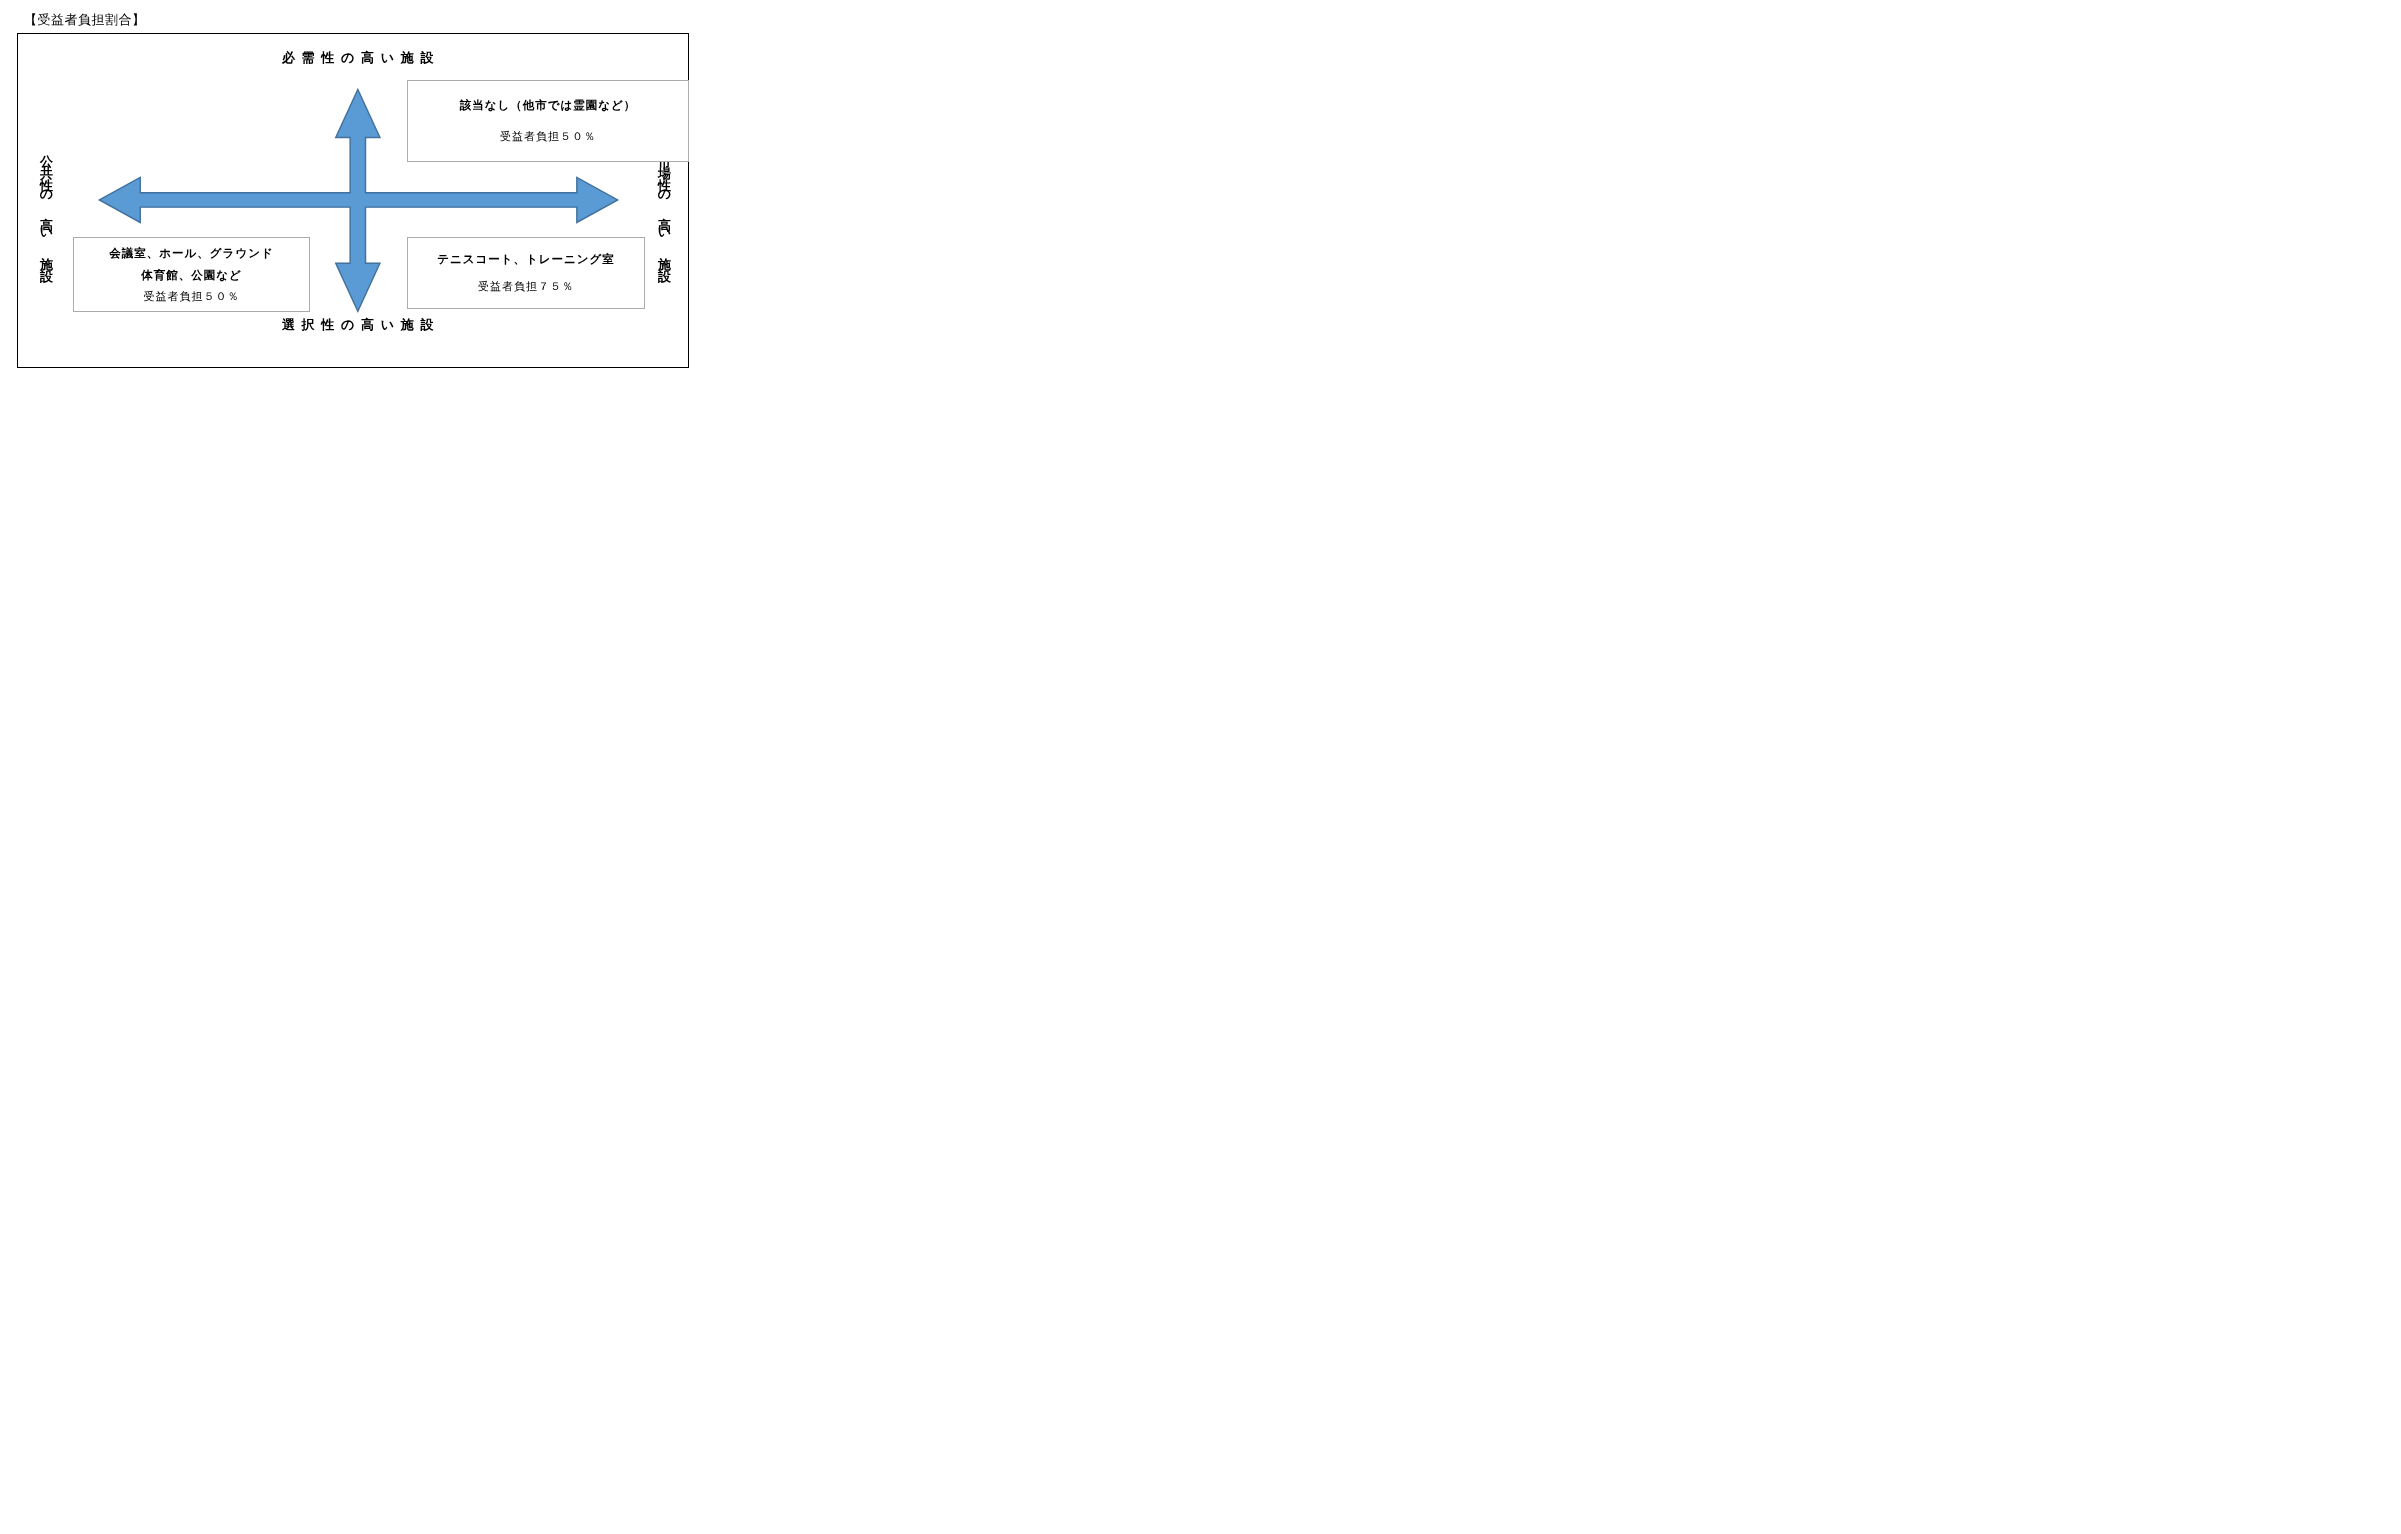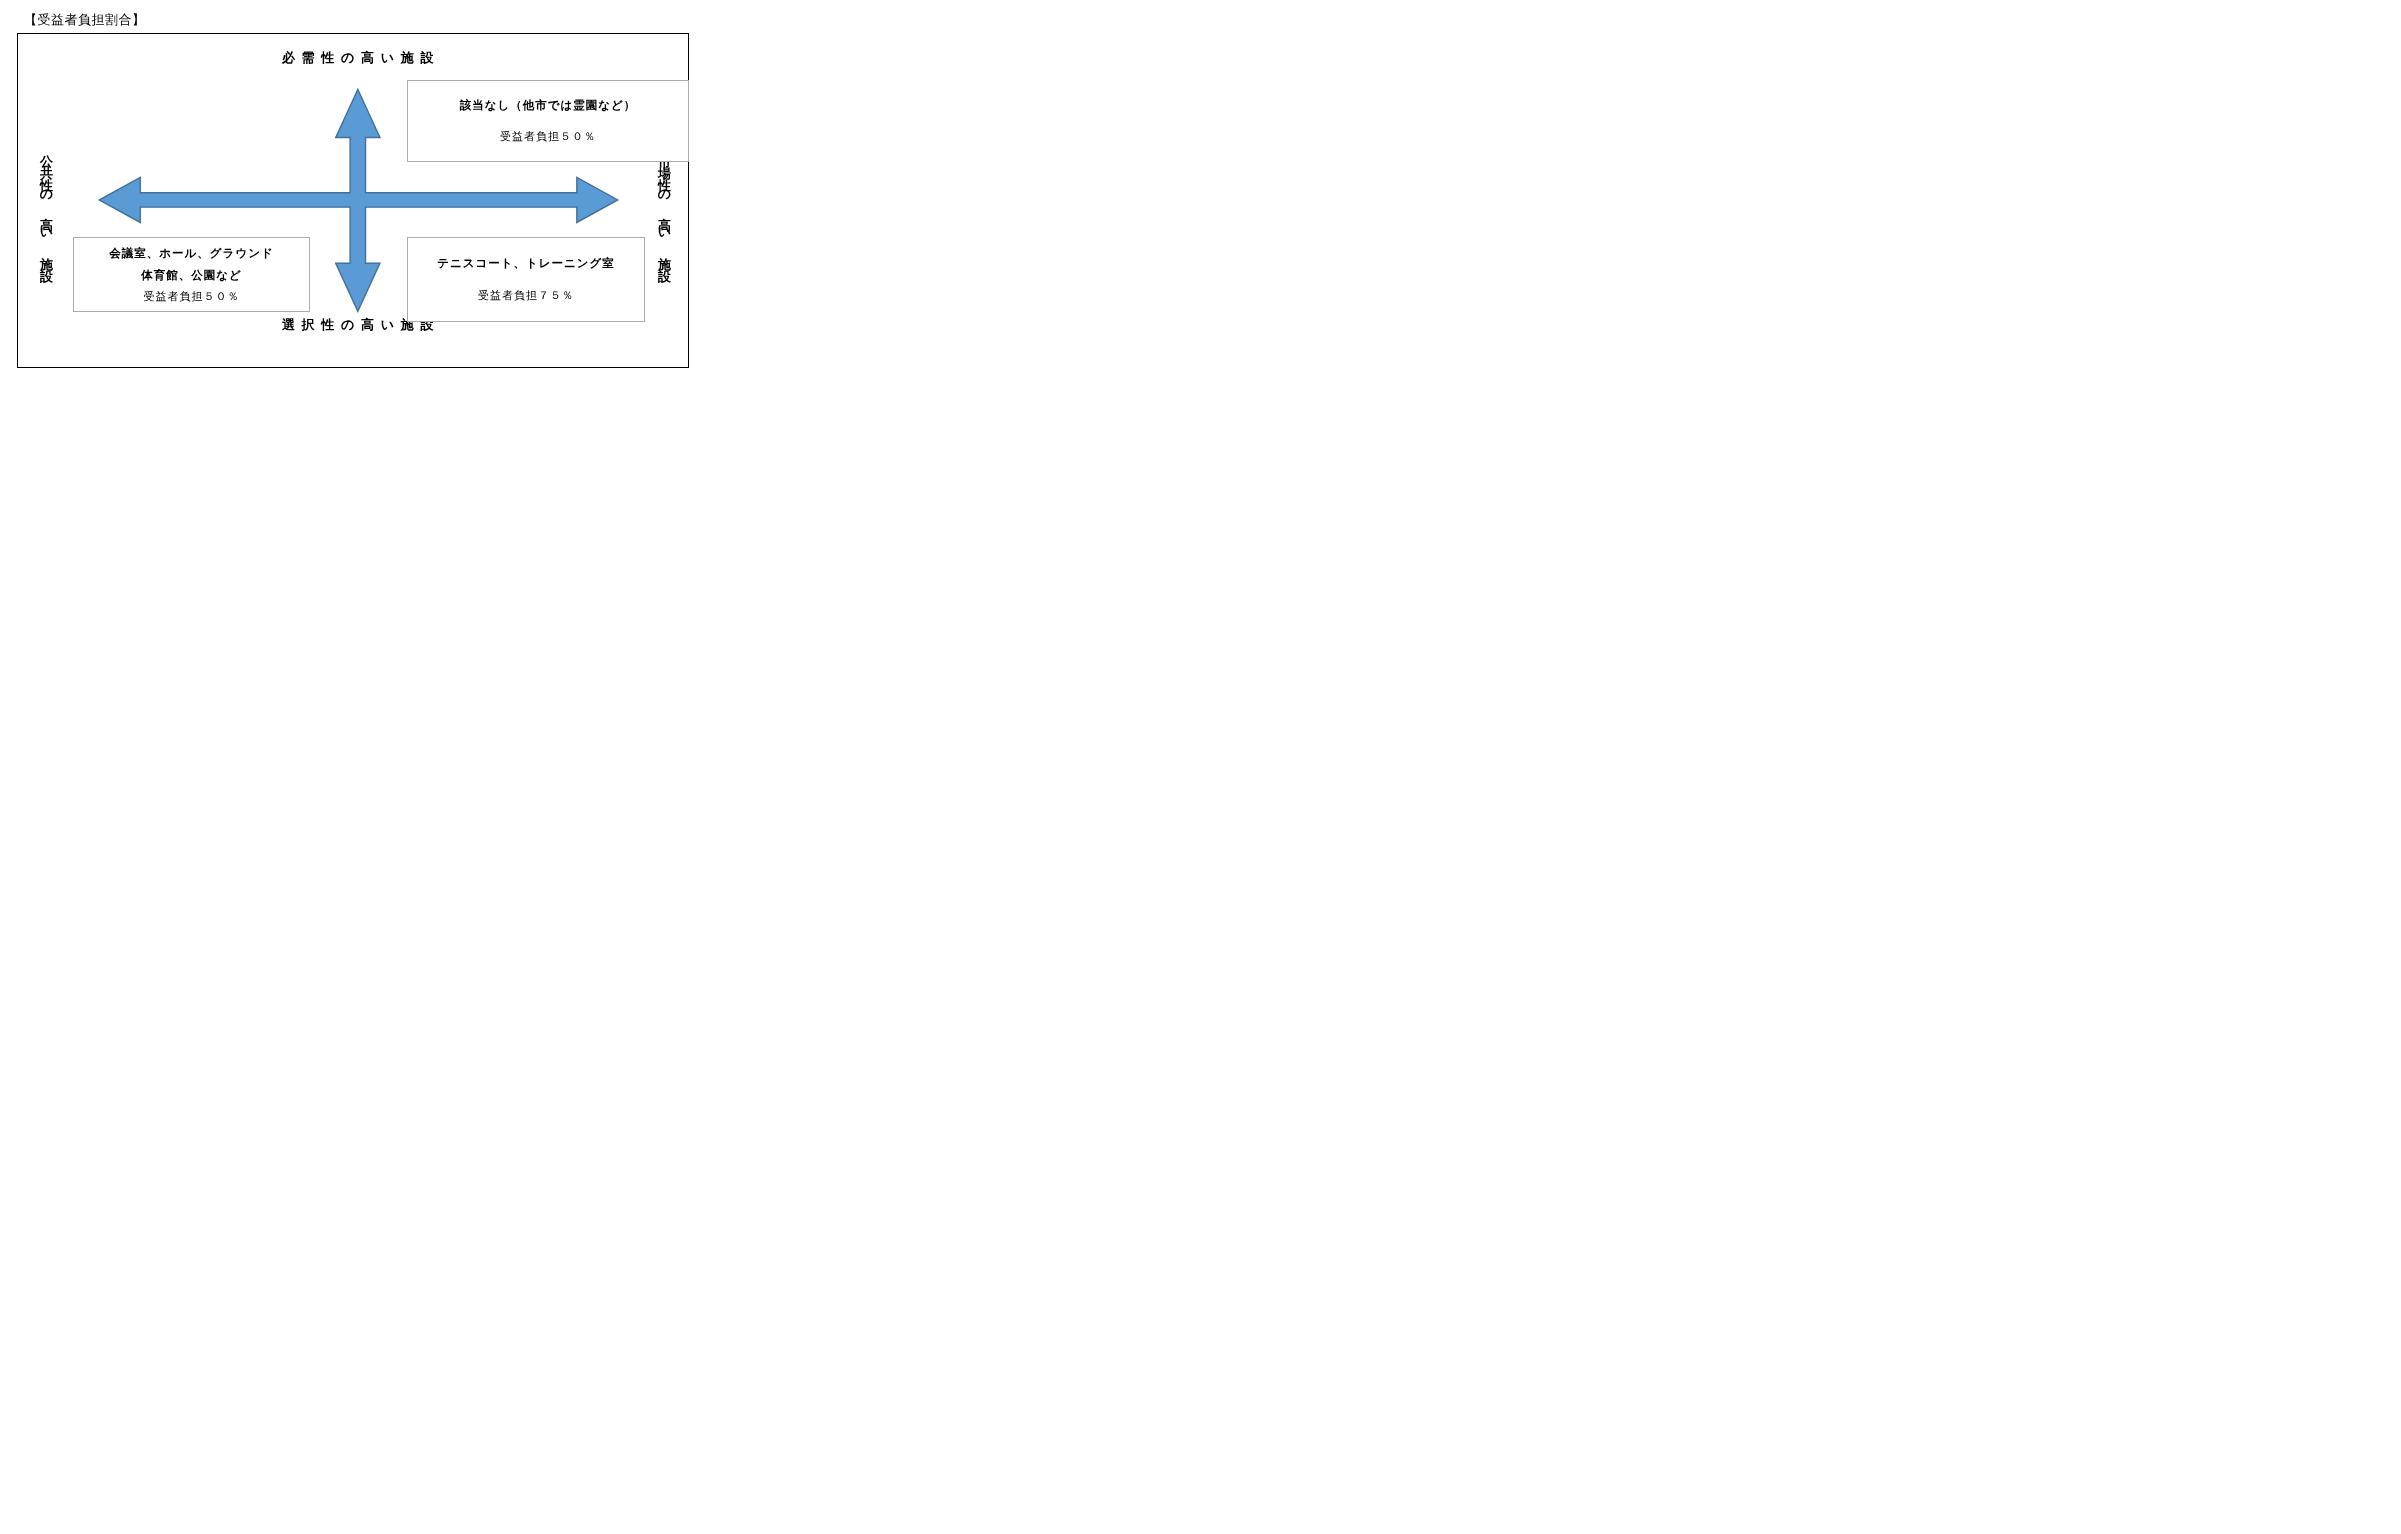--- a/index.html
+++ b/index.html
@@ -34,21 +34,21 @@
 
   .qbox{
     position:absolute;box-sizing:border-box;background:#fff;
     border:1.9px solid #ABABAB;
     display:flex;flex-direction:column;align-items:center;justify-content:space-evenly;
     text-align:center;
   }
   .q-tl{left:73px;top:79px;width:237px;height:84px;}
   .q-tr{left:407px;top:80px;width:282px;height:82px;}
   .q-bl{left:73px;top:237px;width:237px;height:75px;}
-  .q-br{left:407px;top:237px;width:238px;height:85px;}
+  .q-br{left:407px;top:237px;width:238px;height:72px;}
   .q-line{font-size:11.5px;font-weight:bold;letter-spacing:1px;white-space:nowrap;line-height:1.25;}
   .q-burden{font-size:11px;font-weight:400;letter-spacing:1px;white-space:nowrap;line-height:1.25;}
 </style>
 </head>
 <body>
 
 <div class="stage">
 
   <div class="doc-title">【受益者負担割合】</div>
 

